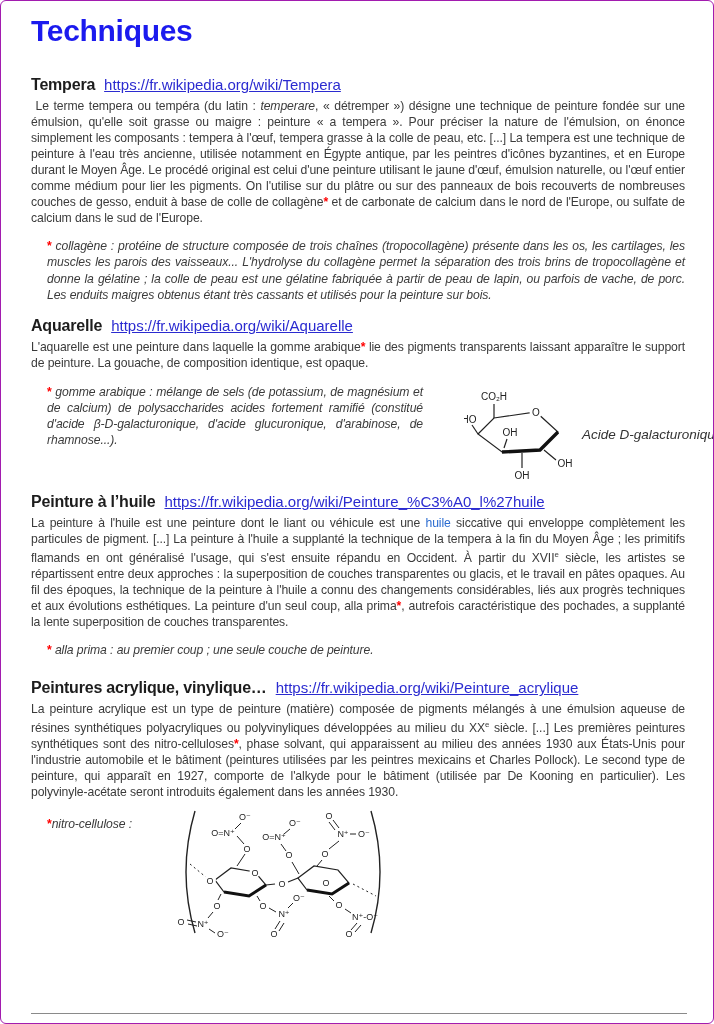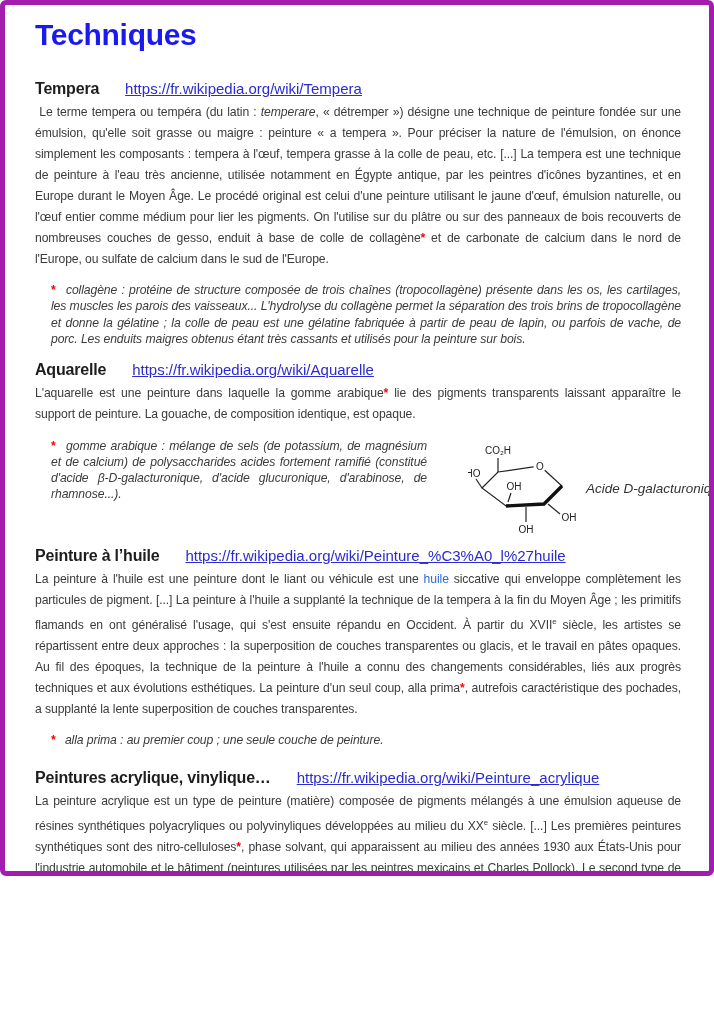--- a/index.html
+++ b/index.html
@@ -1,37 +1,37 @@
 <!DOCTYPE html>
 <html><head>
 <meta charset="utf-8">
 <style>
   html,body{margin:0;padding:0;background:#fff;}
   .page{
-    position:relative;width:714px;height:876px;box-sizing:border-box;
-    background:#fff;border:5px solid #a21caf;border-radius:6px;overflow:hidden;
+    position:relative;width:714px;height:1024px;box-sizing:border-box;
+    background:#fff;border:1px solid #a21caf;border-radius:6px;overflow:hidden;
     font-family:"Liberation Sans","DejaVu Sans",sans-serif;color:#3b3b3b;
   }
   .content{padding:0 28px 0 30px;}
   .doc-title{
     margin:12px 0 0 0;font-size:30px;line-height:36px;font-weight:bold;
     color:#1b1aee;letter-spacing:-0.3px;
   }
-  .h-row{display:flex;align-items:baseline;gap:26px;height:20px;line-height:20px;white-space:nowrap;}
+  .h-row{display:flex;align-items:baseline;gap:9px;height:20px;line-height:20px;white-space:nowrap;}
   .h-row .sec-heading{font-size:16px;font-weight:bold;color:#1d1d1d;letter-spacing:-0.2px;}
   .h-row .sec-link{font-size:15px;color:#2b2bd0;}
   .para{
-    margin-top:3px;font-size:12.2px;line-height:21px;text-align:justify;
+    margin-top:3px;font-size:12.2px;line-height:16px;text-align:justify;
     color:#3b3b3b;letter-spacing:-0.1px;
   }
   .note{
     margin:9px 0 0 16px;font-size:12.2px;line-height:16.3px;text-align:justify;
     color:#3b3b3b;letter-spacing:-0.1px;
   }
-  .note .s-i,.note .s-n{font-style:italic;margin-left:6px;}
+  .note .s-i,.note .s-n{font-style:italic;}
   .s-i{font-style:italic;}
   .s-r{color:#ff0000;font-weight:bold;font-style:normal;}
   .s-l{color:#2b6cd0;}
   .s-sup{vertical-align:super;font-size:0.65em;}
   .mt-tempera{margin-top:26px;}
   .mt-aquarelle{margin-top:13px;}
   .mt-huile{margin-top:8px;}
   .mt-acrylique{margin-top:20px;}
   .figrow{display:flex;align-items:flex-start;margin-top:7px;gap:19px;}
   .figrow .note{flex:0 0 376px;margin-top:0;}

